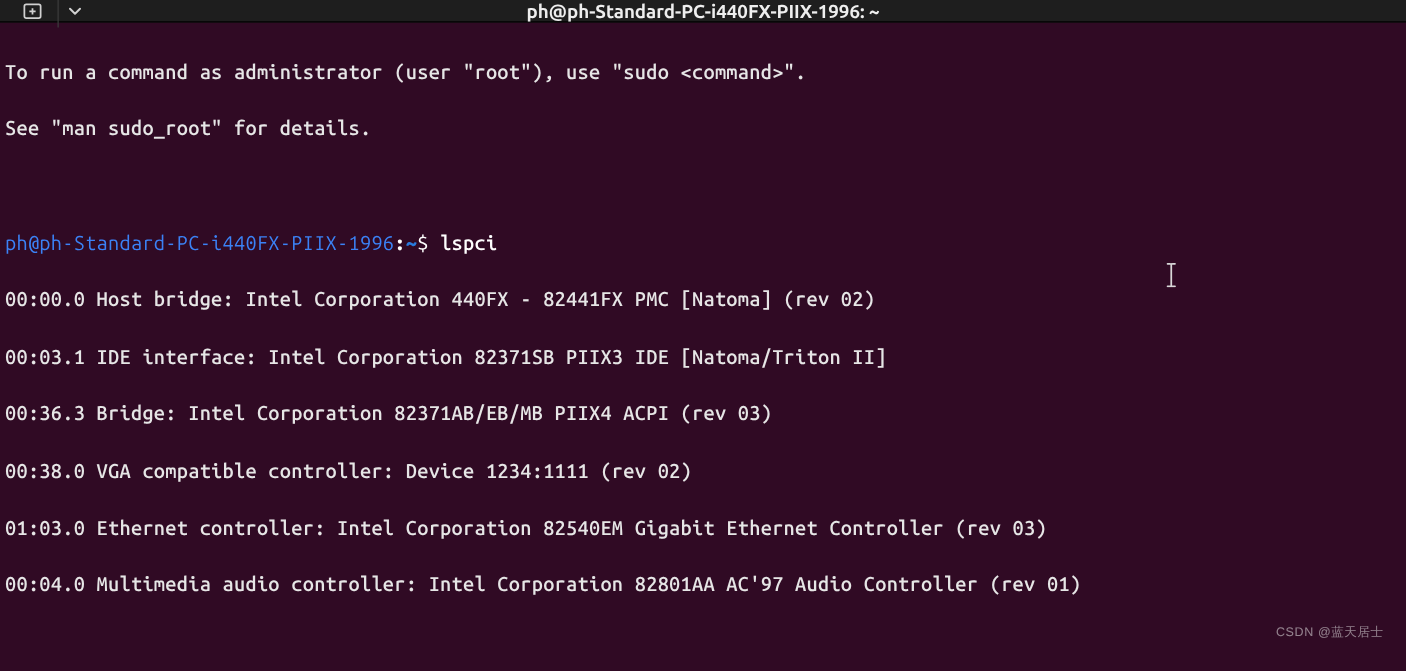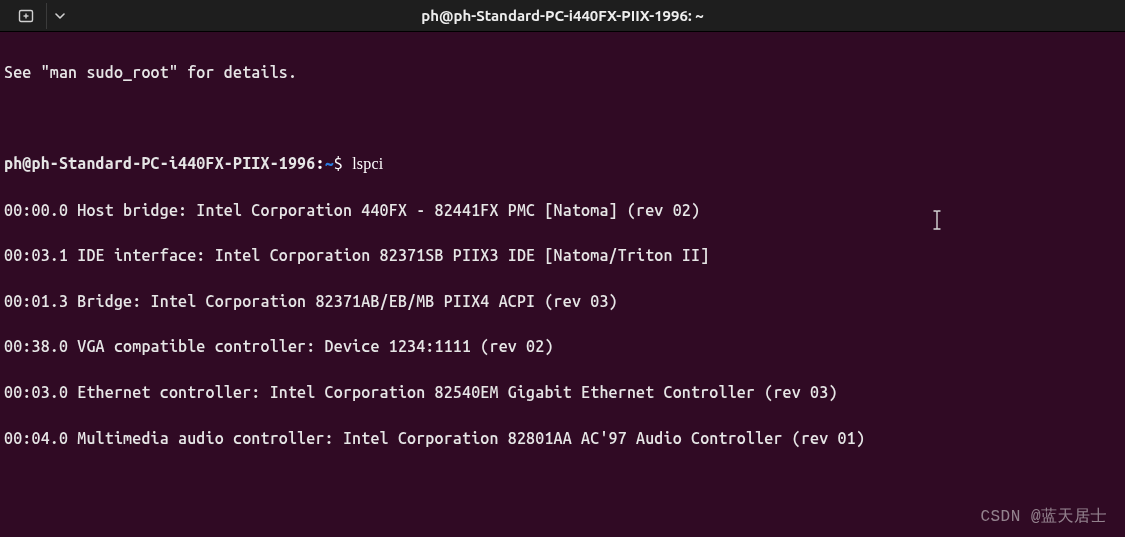--- a/index.html
+++ b/index.html
@@ -11,21 +11,21 @@
       width: 1125px;
       height: 537px;
       background: #300a24;
       font-family: "Ubuntu Mono", "DejaVu Sans Mono", Consolas, monospace;
       font-size: 16px;
       color: #ffffff;
       overflow: hidden;
       position: relative;
     }
     .titlebar {
-      height: 32px;
+      height: 18px;
       background: #1e1e1e;
       display: flex;
       align-items: center;
       position: relative;
       border-bottom: 1px solid #000;
     }
     .titlebar-left {
       display: flex;
       align-items: center;
       padding-left: 8px;
@@ -69,60 +69,59 @@
       padding: 6px 4px 4px 4px;
       line-height: 22.8px;
       letter-spacing: 0.2px;
       white-space: pre;
       font-weight: 500;
     }
     .line {
       display: block;
     }
     .prompt-user {
-      color: #e5e5e5;
-      font-weight: 700;
+      color: #3b82f6;
+      font-weight: 400;
     }
     .prompt-colon {
       color: #ffffff;
       font-weight: 700;
     }
     .prompt-path {
       color: #2a7bde;
       font-weight: 700;
     }
     .prompt-dollar {
       color: #ffffff;
       font-weight: 400;
     }
     .cmd {
       color: #ffffff;
-      font-family: Liberation Serif, serif;
     }
     .out {
       color: #e6e6e6;
     }
     .ibeam-cursor {
       position: absolute;
       width: 8px;
       height: 20px;
       pointer-events: none;
       color: #cccccc;
     }
     .ibeam-cursor svg {
       width: 8px;
       height: 20px;
     }
     .watermark {
       position: absolute;
       right: 18px;
-      bottom: 10px;
+      bottom: 24px;
       color: rgba(230,230,230,0.55);
-      font-family: Liberation Mono, monospace;
-      font-size: 16px;
+      font-family: Liberation Sans, sans-serif;
+      font-size: 10px;
       letter-spacing: 0.5px;
       pointer-events: none;
     }
   </style>
 </head>
 <body>
 
 <div class="titlebar">
   <div class="titlebar-left">
     <div class="titlebar-btn">
@@ -136,28 +135,29 @@
     <div class="titlebar-btn" style="width:22px;">
       <svg class="expand-svg" viewBox="0 0 10 10">
         <path d="M1 3 L5 7 L9 3" fill="none" stroke="#d0d0d0" stroke-width="1.6" stroke-linecap="round" stroke-linejoin="round"></path>
       </svg>
     </div>
   </div>
   <div class="titlebar-title">ph@ph-Standard-PC-i440FX-PIIX-1996: ~</div>
 </div>
 
 <div class="terminal-body">
+<span class="line out">To run a command as administrator (user "root"), use "sudo &lt;command&gt;".</span>
 <span class="line out">See "man sudo_root" for details.</span>
 <span class="line"> </span>
 <span class="line"><span class="prompt-user">ph@ph-Standard-PC-i440FX-PIIX-1996</span><span class="prompt-colon">:</span><span class="prompt-path">~</span><span class="prompt-dollar">$ </span><span class="cmd">lspci</span></span>
 <span class="line out">00:00.0 Host bridge: Intel Corporation 440FX - 82441FX PMC [Natoma] (rev 02)</span>
 <span class="line out">00:03.1 IDE interface: Intel Corporation 82371SB PIIX3 IDE [Natoma/Triton II]</span>
-<span class="line out">00:01.3 Bridge: Intel Corporation 82371AB/EB/MB PIIX4 ACPI (rev 03)</span>
+<span class="line out">00:36.3 Bridge: Intel Corporation 82371AB/EB/MB PIIX4 ACPI (rev 03)</span>
 <span class="line out">00:38.0 VGA compatible controller: Device 1234:1111 (rev 02)</span>
-<span class="line out">00:03.0 Ethernet controller: Intel Corporation 82540EM Gigabit Ethernet Controller (rev 03)</span>
+<span class="line out">01:03.0 Ethernet controller: Intel Corporation 82540EM Gigabit Ethernet Controller (rev 03)</span>
 <span class="line out">00:04.0 Multimedia audio controller: Intel Corporation 82801AA AC'97 Audio Controller (rev 01)</span>
 
 </div>
 
 <div class="ibeam-cursor" id="ibeam" style="left: 933px; top: 210px;">
   <svg viewBox="0 0 8 20">
     <path d="M1 1 H3 M5 1 H7 M4 1 V19 M1 19 H3 M5 19 H7" stroke="#d8d8d8" stroke-width="1.4" fill="none" stroke-linecap="round"></path>
   </svg>
 </div>
 

